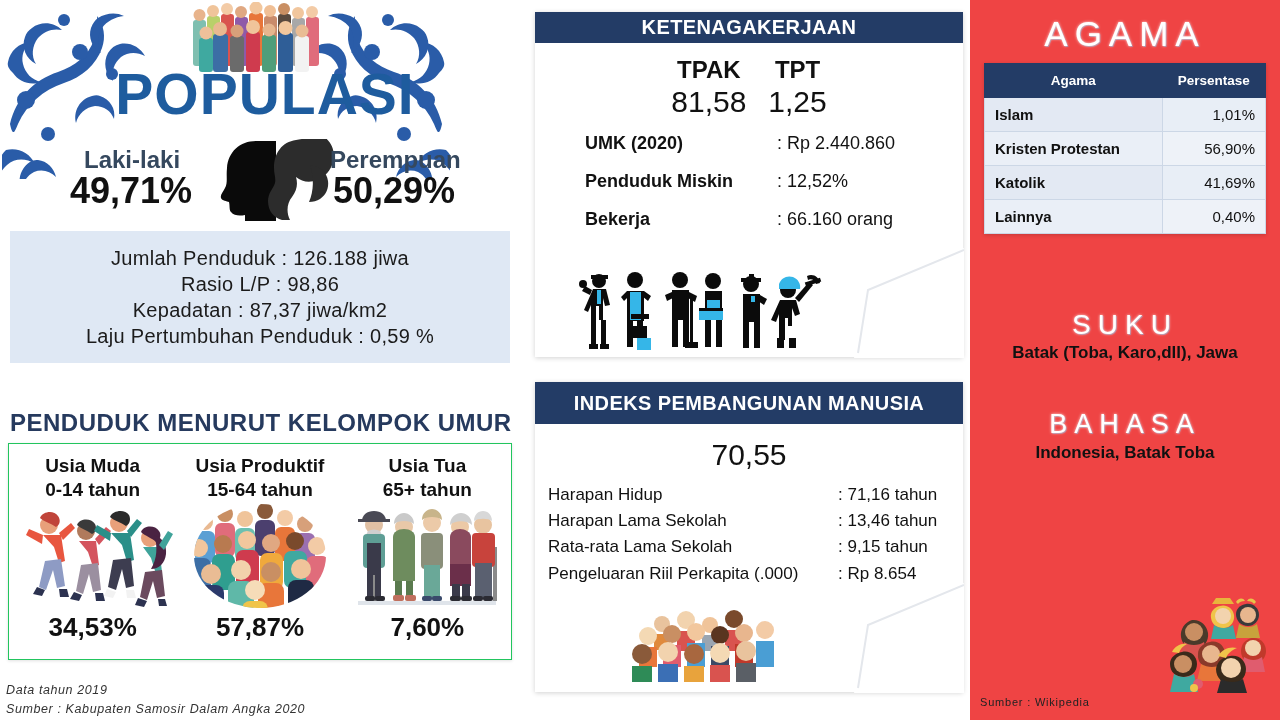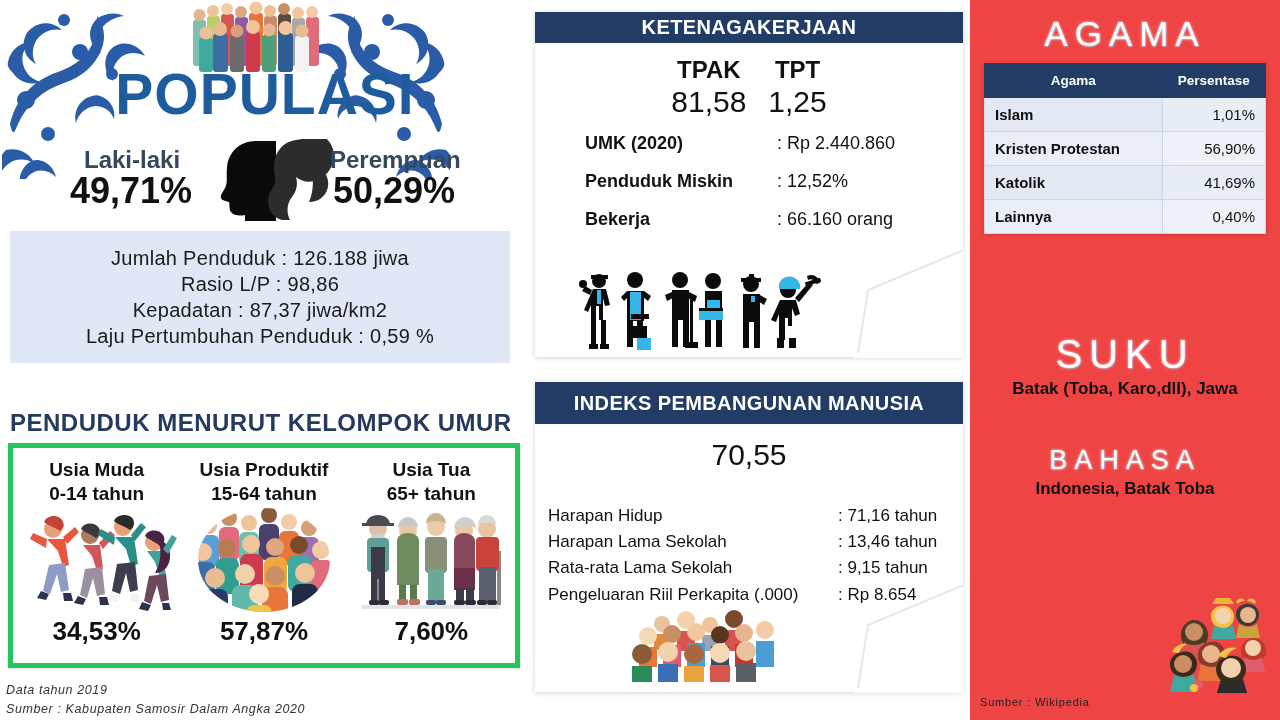--- a/index.html
+++ b/index.html
@@ -35,21 +35,21 @@
     align-items:center;gap:3px;
   }
   #stats-box .stat-line{font-size:20px;color:#1b1b1b;letter-spacing:.3px;}
 
   #age-heading{
     position:absolute;left:10px;top:409px;font-size:24px;font-weight:bold;
     color:#263a5e;letter-spacing:.5px;
   }
   #age-box{
     position:absolute;left:8px;top:443px;width:502px;height:215px;
-    background:#fff;border:5px solid #22c55e;box-shadow:0 1px 3px rgba(0,0,0,.12);
+    background:#fff;border:1px solid #22c55e;box-shadow:0 1px 3px rgba(0,0,0,.12);
     display:flex;
   }
   .age-col{flex:1;display:flex;flex-direction:column;align-items:center;padding-top:10px;}
   .age-title{font-size:19px;font-weight:bold;color:#111;line-height:1.25;text-align:center;}
   .age-art{height:108px;width:100%;display:flex;align-items:flex-end;justify-content:center;}
   .age-pct{font-size:26px;font-weight:bold;color:#111;margin-top:2px;}
 
   #footer-note{position:absolute;left:6px;top:681px;font-size:12.5px;color:#333;
     letter-spacing:.6px;line-height:1.5;font-style:italic;}
 
@@ -77,21 +77,21 @@
   .emp-list{margin-top:12px;padding-left:50px;}
   .emp-item{display:flex;font-size:18px;margin-bottom:17px;}
   .emp-label{width:192px;font-weight:bold;color:#111;}
   .emp-value{color:#111;}
 
   #workers-art{position:absolute;left:38px;top:252px;width:250px;height:90px;}
 
   #ipm-kpi{text-align:center;margin-top:12px;}
   #ipm-kpi .kpi-name{font-size:24px;}
   #ipm-kpi .kpi-val{font-size:30px;}
-  .ipm-list{margin-top:29px;padding-left:13px;}
+  .ipm-list{margin-top:8px;padding-left:13px;}
   .ipm-item{display:flex;font-size:17px;line-height:1.55;}
   .ipm-label{width:290px;color:#111;}
   .ipm-value{color:#111;}
   #ipm-crowd-art{position:absolute;left:85px;top:228px;width:190px;height:72px;}
 
   
   #right-column{position:absolute;left:970px;top:0;width:310px;height:720px;background:#ef4444;}
 
   .outline-title{
     text-align:center;color:#ffffff;font-weight:normal;letter-spacing:7px;
@@ -102,21 +102,21 @@
   #agama-table{margin:9px auto 0;width:282px;border-collapse:collapse;
     box-shadow:0 1px 4px rgba(0,0,0,.18);}
   #agama-table th{background:#233c66;color:#fff;font-size:13.5px;font-weight:bold;
     padding:9px 6px;border:1px solid #233c66;}
   #agama-table td{font-size:15px;padding:8px 10px;border:1px solid #ccd7e6;color:#111;}
   #agama-table td.name{font-weight:bold;text-align:left;background:#eaeff7;}
   #agama-table td.pct{text-align:right;background:#eef2f8;}
   #agama-table tr:nth-child(odd) td.name{background:#e3e9f3;}
   #agama-table tr:nth-child(odd) td.pct{background:#e8eef6;}
 
-  #suku-title{margin-top:98px;font-size:40px;}
+  #suku-title{margin-top:75px;font-size:28px;}
   #suku-value{text-align:center;font-size:17px;font-weight:bold;color:#111;margin-top:2px;}
   #bahasa-title{margin-top:46px;font-size:27px;}
   #bahasa-value{text-align:center;font-size:17px;font-weight:bold;color:#111;margin-top:3px;}
 
   #wiki-art{position:absolute;left:178px;top:598px;width:118px;height:95px;}
   #wiki-note{position:absolute;left:10px;top:696px;font-size:11px;color:#222;letter-spacing:.8px;}
 </style>
 </head>
 <body>
 

